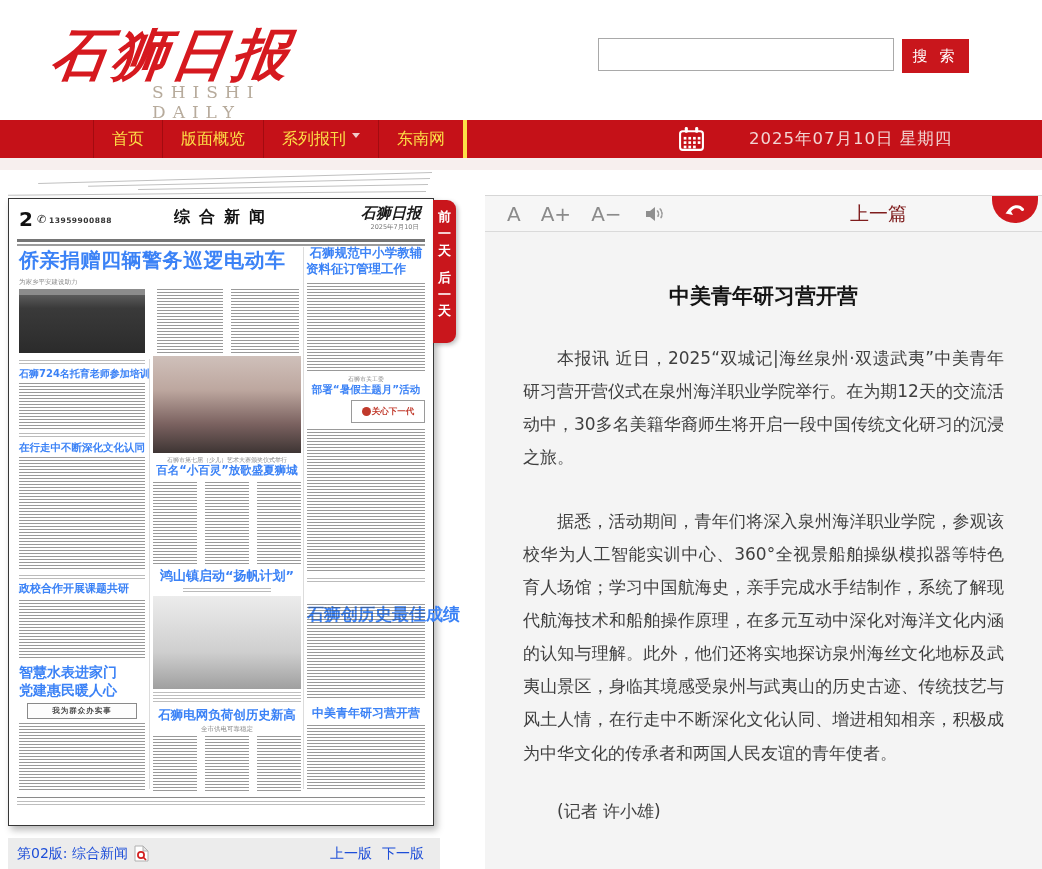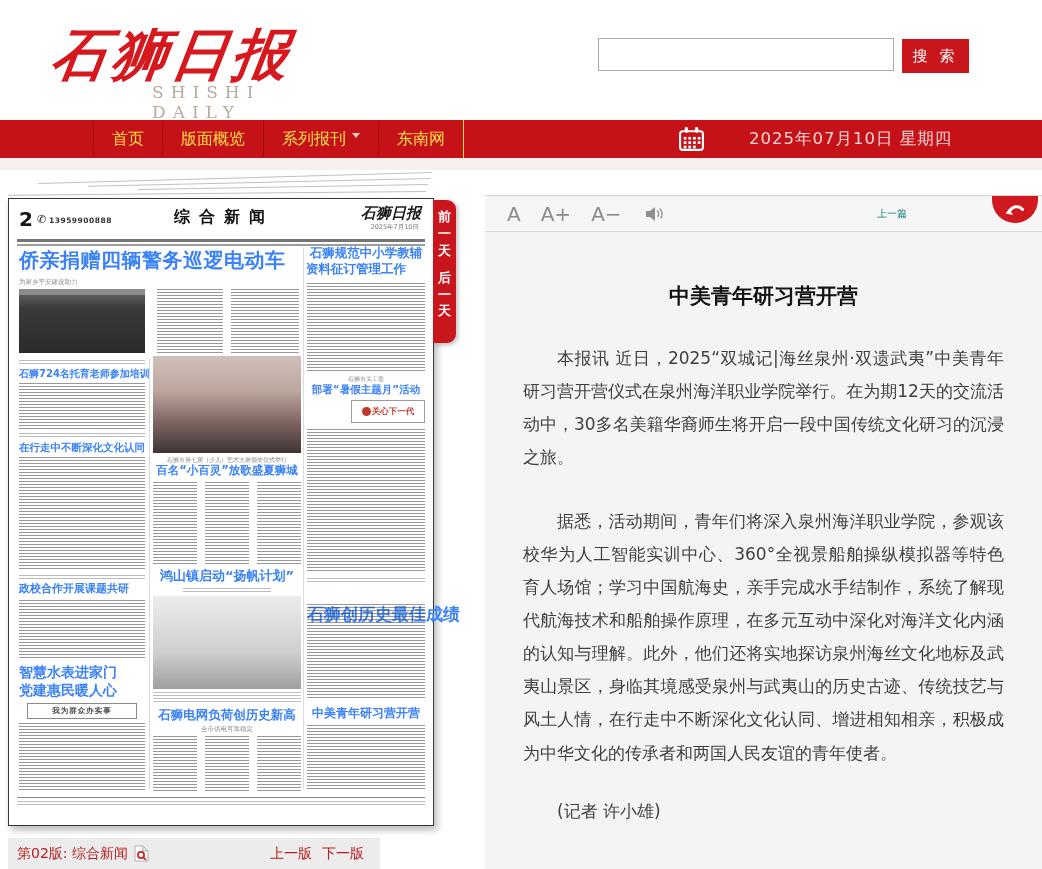--- a/index.html
+++ b/index.html
@@ -31,21 +31,21 @@
     background:#c9161c;color:#fff;border:none;font-size:15px;letter-spacing:4px;cursor:pointer;
   }
 
   
   .nav{position:absolute;left:0;top:120px;width:1042px;height:38px;background:#c51118;display:flex;align-items:stretch;}
   .nav-items{display:flex;list-style:none;margin:0;padding:0 0 0 93px;}
   .nav-items li{
     display:flex;align-items:center;padding:0 18px;color:#fde047;font-size:16px;
     border-left:1px solid #a30b10;cursor:pointer;white-space:nowrap;
   }
-  .nav-items li:last-child{border-right:1px solid #fde047;}
+  .nav-items li:last-child{border-right:4px solid #fde047;}
   .caret{
     width:0;height:0;border-left:4px solid transparent;border-right:4px solid transparent;
     border-top:5px solid #f0c9c9;margin:-8px 0 0 6px;
   }
   .nav-date{position:absolute;left:678px;top:0;height:38px;display:flex;align-items:center;gap:44px;}
   .nav-date .date-text{color:#f2d5d3;font-size:16.5px;letter-spacing:1px;}
   .nav-strip{position:absolute;left:0;top:158px;width:1042px;height:12px;background:#f7efee;}
 
   
   .paper-wrap{position:absolute;left:8px;top:198px;width:426px;height:628px;}
@@ -78,40 +78,40 @@
     border-radius:0 9px 9px 0;display:flex;flex-direction:column;align-items:center;
     padding-top:9px;box-sizing:border-box;gap:10px;box-shadow:2px 2px 4px rgba(0,0,0,.25);
   }
   .day-link{
     color:#fff;font-size:13px;font-weight:bold;width:14px;line-height:1.3;
     text-align:center;cursor:pointer;word-break:break-all;
   }
 
   
   .page-bar{
-    position:absolute;left:8px;top:838px;width:372px;height:31px;background:#ececec;
-    display:flex;align-items:center;font-size:14px;color:#b91c1c;box-sizing:border-box;
+    position:absolute;left:8px;top:838px;width:432px;height:31px;background:#ececec;
+    display:flex;align-items:center;font-size:14px;color:#1d4ed8;box-sizing:border-box;
     padding:0 16px 0 9px;
   }
   .page-bar .pdf{margin-left:6px;cursor:pointer;display:flex;align-items:center;}
   .page-bar .spacer{flex:1;}
   .page-bar .pg-link{cursor:pointer;margin-left:10px;}
 
   
   .reader{
     position:absolute;left:485px;top:195px;width:557px;height:674px;background:#f4f4f4;
   }
   .toolbar{
     position:relative;height:37px;background:#f6f6f6;border-top:1px solid #d6d6d6;
     border-bottom:1px solid #dadada;display:flex;align-items:center;
     padding-left:22px;box-sizing:border-box;
   }
   .font-btn{color:#8b8b8b;font-size:20px;margin-right:20px;cursor:pointer;line-height:1;}
   .speaker{margin-left:2px;cursor:pointer;display:flex;align-items:center;}
-  .prev-article{margin-left:auto;margin-right:135px;color:#0f766e;font-size:10px;cursor:pointer;}
+  .prev-article{margin-left:auto;margin-right:135px;color:#7f1d1d;font-size:19px;cursor:pointer;}
   .back-badge{
     position:absolute;right:4px;top:0;width:46px;height:27px;background:#d0191f;
     border-radius:0 0 24px 24px;display:flex;align-items:center;justify-content:center;cursor:pointer;
   }
   .article{padding:50px 38px 0;}
   .article-title{text-align:center;font-size:21px;font-weight:bold;color:#141414;margin:0 0 32px;}
   .para{font-size:17px;line-height:1.95;color:#3f3f3f;text-indent:2em;text-align:justify;margin:0 0 30px;}
   .byline{font-size:17px;color:#3f3f3f;text-indent:2em;margin-top:4px;}
 </style>
 </head>

